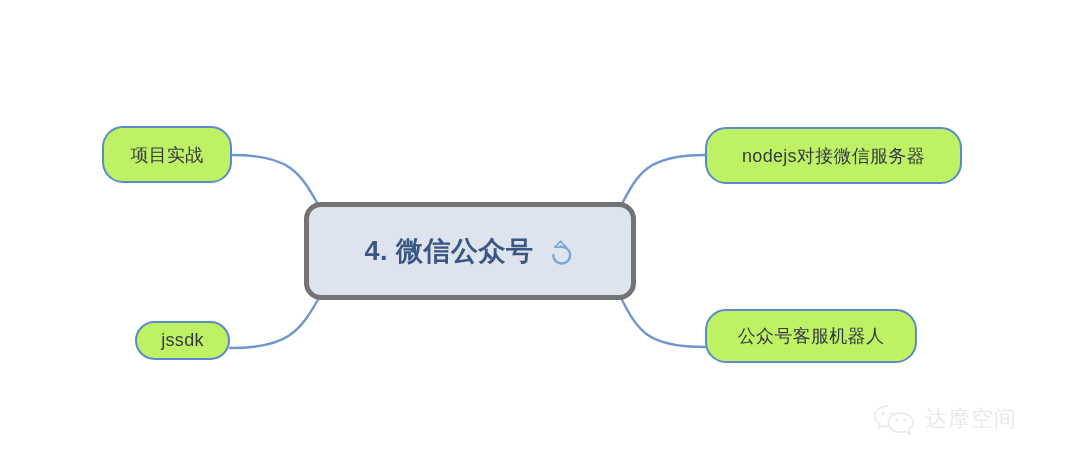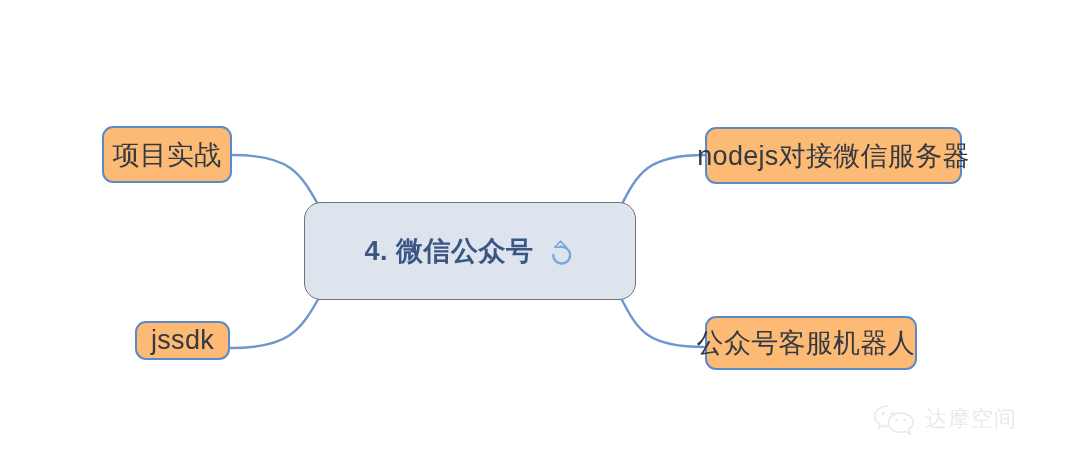--- a/index.html
+++ b/index.html
@@ -28,35 +28,35 @@
     left: 0;
     top: 0;
     width: 1080px;
     height: 469px;
     pointer-events: none;
   }
 
   .node {
     position: absolute;
     box-sizing: border-box;
-    background: #fdba74;
+    background: #bef264;
     border: 2px solid #5b8acb;
-    border-radius: 11px;
+    border-radius: 21px;
     display: flex;
     align-items: center;
     justify-content: center;
     color: #333a42;
-    font-size: 27px;
+    font-size: 18px;
     letter-spacing: 0.3px;
     white-space: nowrap;
   }
 
   .node-center {
     background: #dee4ee;
-    border: 1px solid #737373;
+    border: 5px solid #737373;
     border-radius: 17px;
     color: #3a5683;
     font-size: 27px;
     font-weight: bold;
     letter-spacing: 0.5px;
     gap: 12px;
   }
 
   .center-label {
     display: inline-block;
@@ -122,21 +122,21 @@
   </div>
 
   <div class="node" style="left:135px; top:321px; width:95px; height:39px;">
     <span>jssdk</span>
   </div>
 
   <div class="node" style="left:705px; top:127px; width:257px; height:57px;text-align:right;">
     <span>nodejs对接微信服务器</span>
   </div>
 
-  <div class="node" style="left:705px; top:316px; width:212px; height:54px;justify-content:flex-end;">
+  <div class="node" style="left:705px; top:309px; width:212px; height:54px;">
     <span>公众号客服机器人</span>
   </div>
 
   <div class="watermark" style="left:872px; top:402px;">
     <span class="watermark-icon">
       <svg viewBox="0 0 48 36" width="46" height="34" xmlns="http://www.w3.org/2000/svg">
         <g fill="none" stroke="#b5b5b5" stroke-width="1.6">
           <path d="M16.5 4.2 C 8.6 4.2, 2.6 9.2, 2.6 15.0 C 2.6 18.4, 4.8 21.4, 8.1 23.4
                    L 6.8 27.6 L 11.6 25.2 C 13.1 25.6, 14.8 25.8, 16.5 25.8"></path>
           <path d="M30.0 11.6 C 22.6 11.6, 17.0 16.2, 17.0 21.8 C 17.0 27.4, 22.6 32.0, 30.0 32.0

